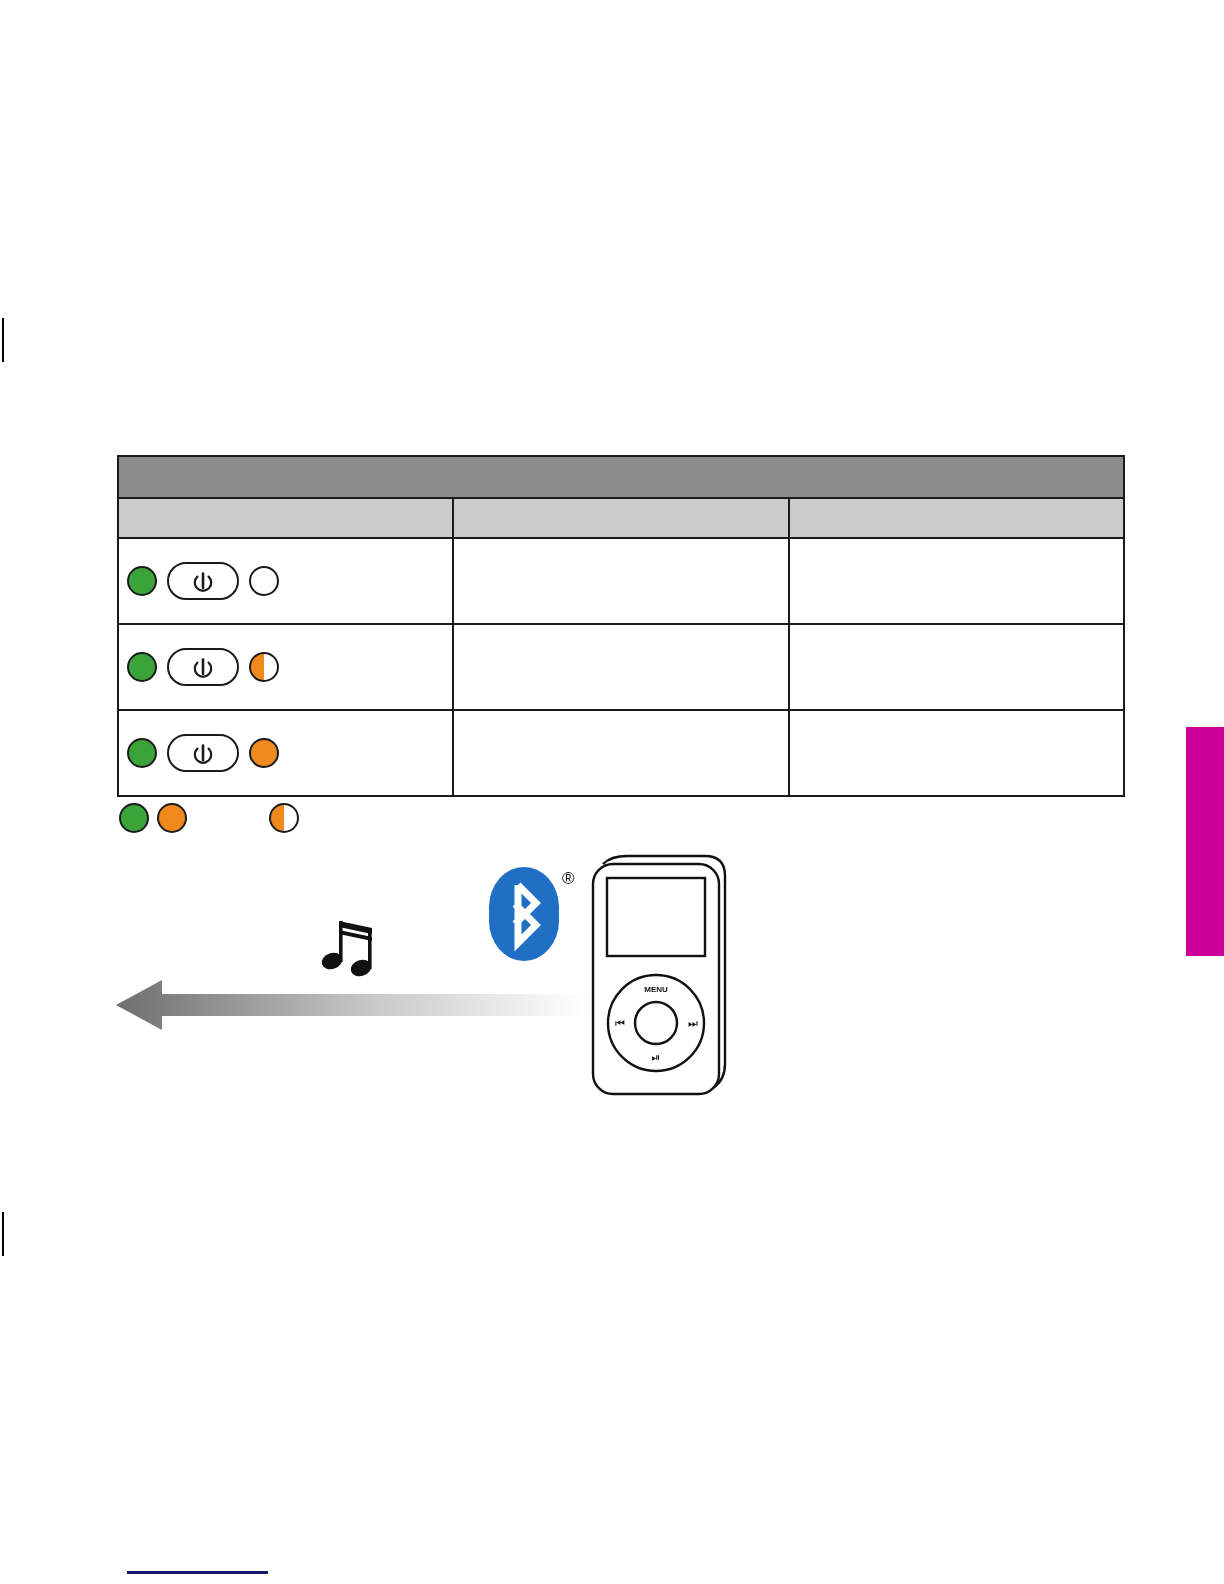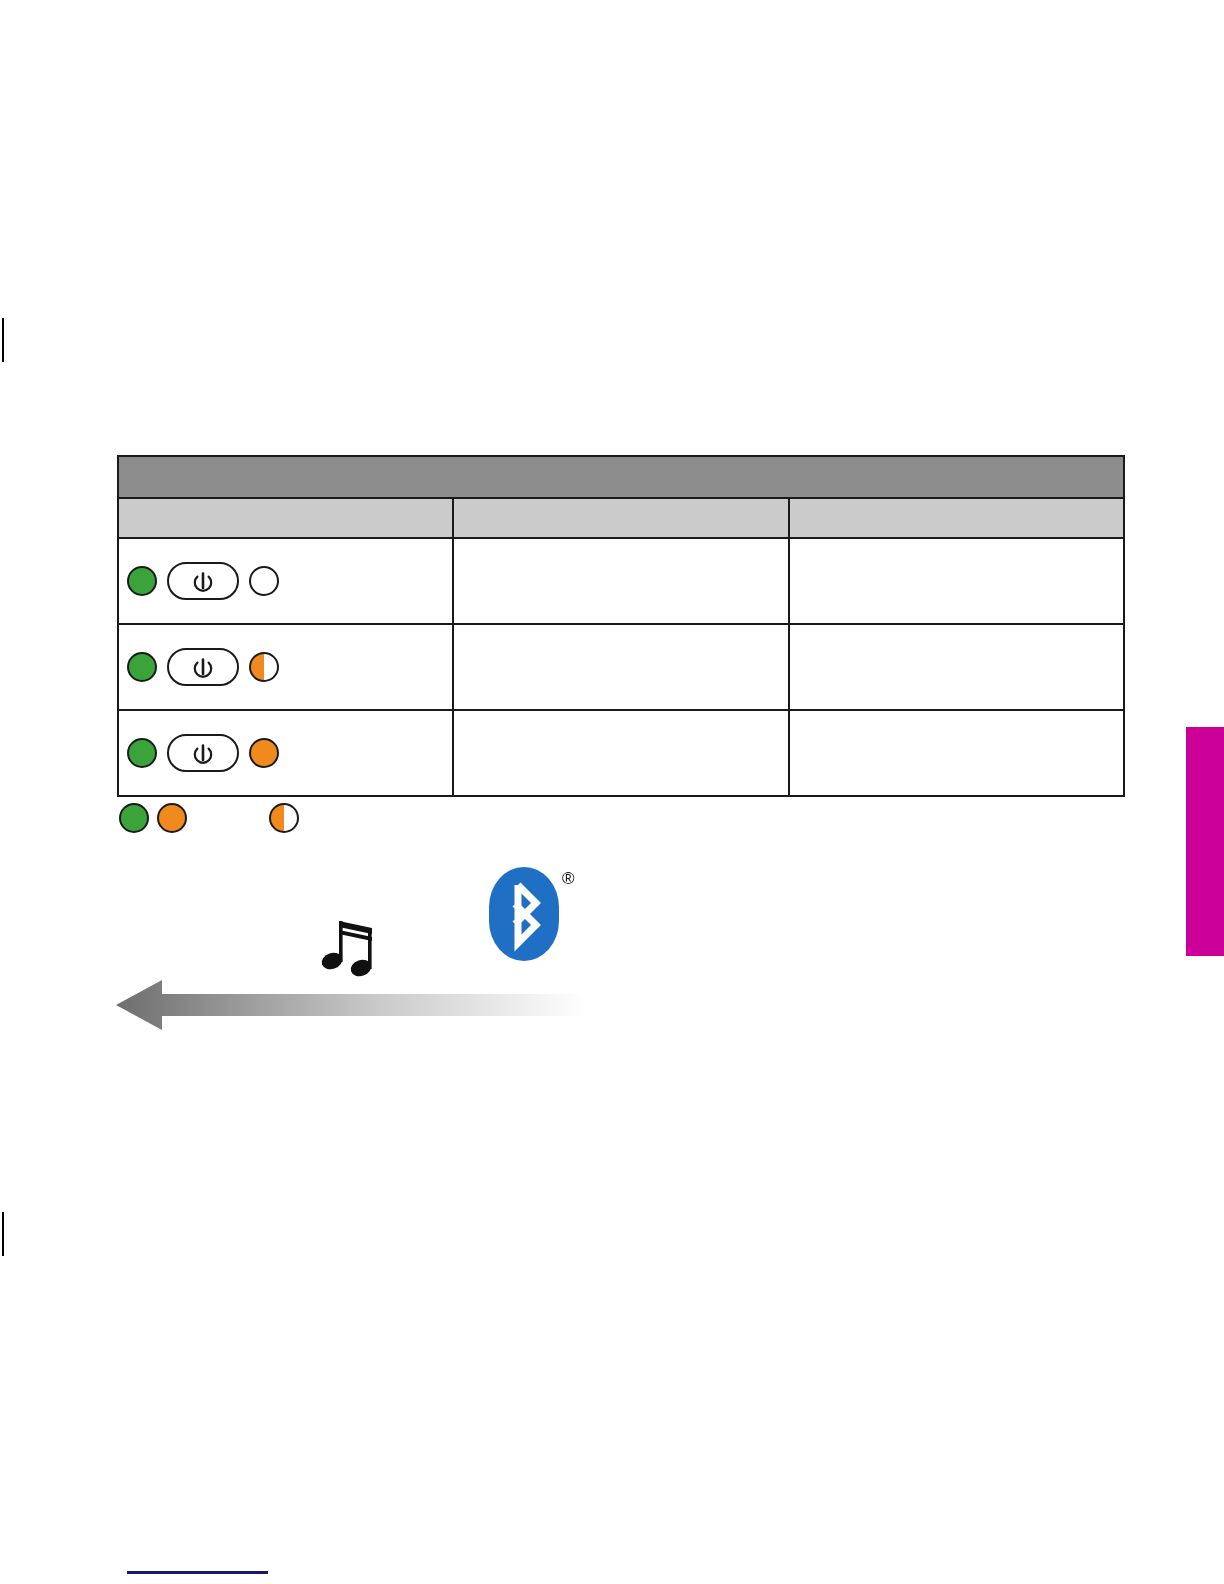--- a/index.html
+++ b/index.html
@@ -304,17 +304,36 @@
     </div>
 
     <div class="bt-logo">
       <svg width="78" height="98" viewBox="0 0 78 98" aria-hidden="true">
         <rect x="4" y="2" width="70" height="94" rx="35" ry="40" fill="#1f6fc4"></rect>
         <path d="M33 20 L33 78 L51 60 L30 39 M30 59 L51 38 L33 20" fill="none" stroke="#ffffff" stroke-width="7" stroke-linejoin="miter" stroke-linecap="butt"></path>
       </svg>
     </div>
     <div class="bt-reg">®</div>
 
+    <div class="ipod">
+      <svg width="145" height="250" viewBox="0 0 145 250" aria-hidden="true">
+
+        <rect x="6" y="14" width="126" height="230" rx="20" ry="20" fill="#ffffff" stroke="#111111" stroke-width="2.4"></rect>
+
+        <path d="M16 14 Q24 6 40 6 L118 6 Q138 6 138 26 L138 214 Q138 230 126 238" fill="none" stroke="#111111" stroke-width="2.4"></path>
+
+        <rect x="20" y="28" width="98" height="78" fill="#ffffff" stroke="#111111" stroke-width="2.4"></rect>
+
+        <circle cx="69" cy="173" r="48" fill="none" stroke="#111111" stroke-width="2.4"></circle>
+
+        <circle cx="69" cy="173" r="21" fill="#ffffff" stroke="#111111" stroke-width="2.4"></circle>
+
+        <text x="69" y="142" font-family="Liberation Sans, sans-serif" font-size="8" font-weight="bold" fill="#111111" text-anchor="middle">MENU</text>
+        <text x="33" y="177" font-family="Liberation Sans, sans-serif" font-size="11" fill="#111111" text-anchor="middle">⏮</text>
+        <text x="106" y="177" font-family="Liberation Sans, sans-serif" font-size="11" fill="#111111" text-anchor="middle">⏭</text>
+        <text x="69" y="211" font-family="Liberation Sans, sans-serif" font-size="11" fill="#111111" text-anchor="middle">⏯</text>
+      </svg>
+    </div>
   </div>
 
   <div class="footer-rule"></div>
 
 </div>
 
 </body></html>

